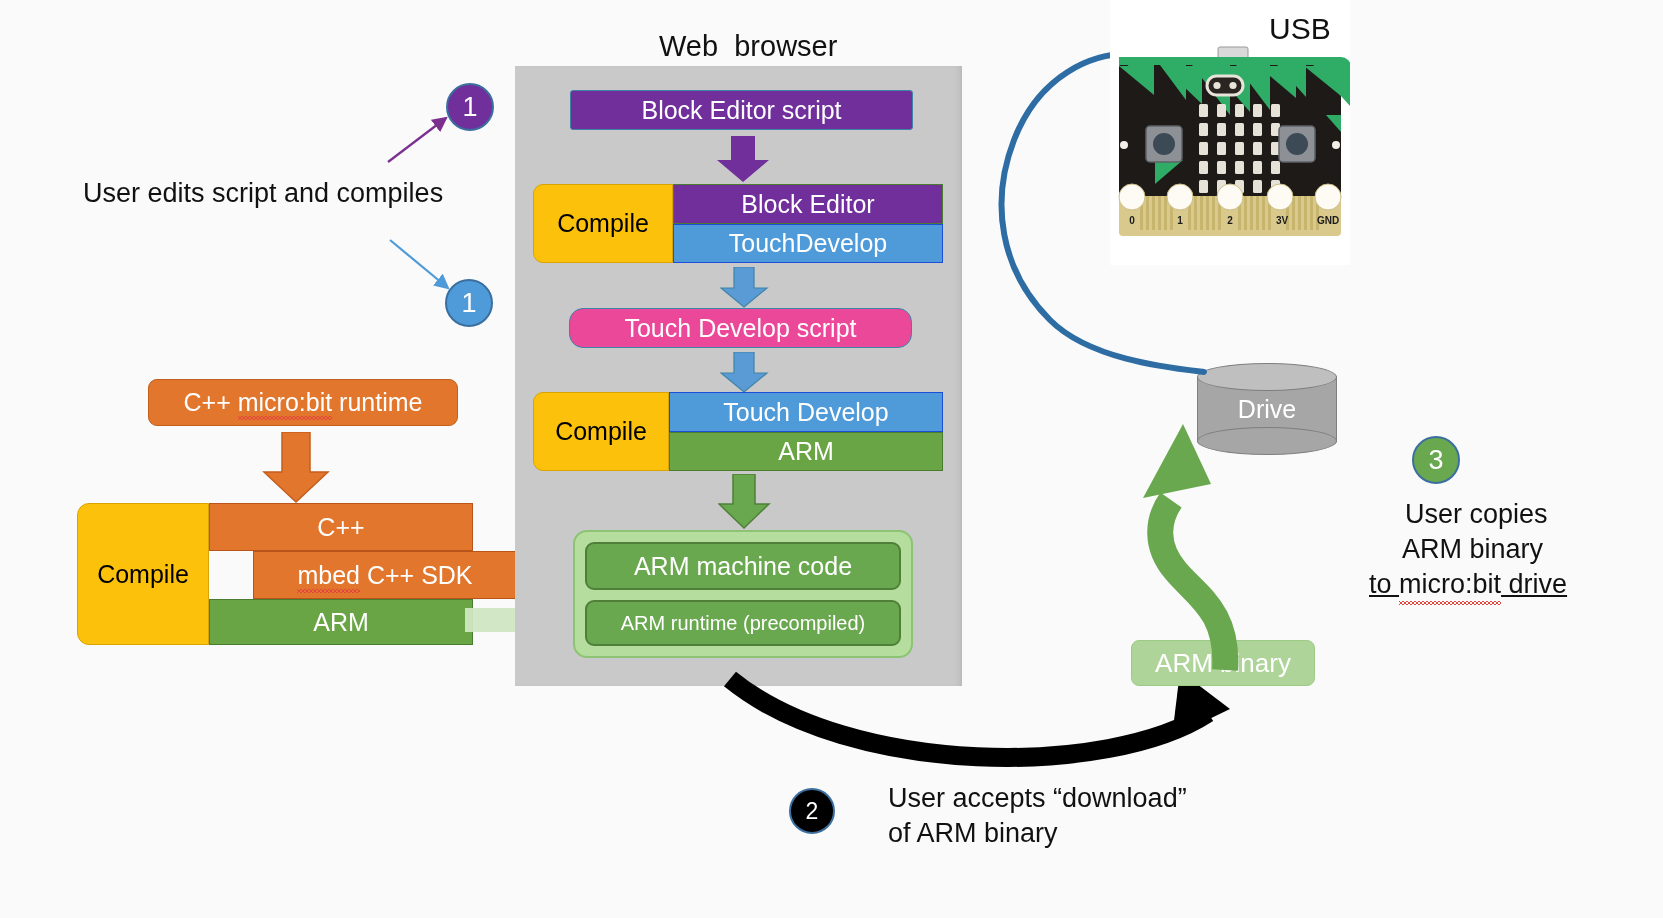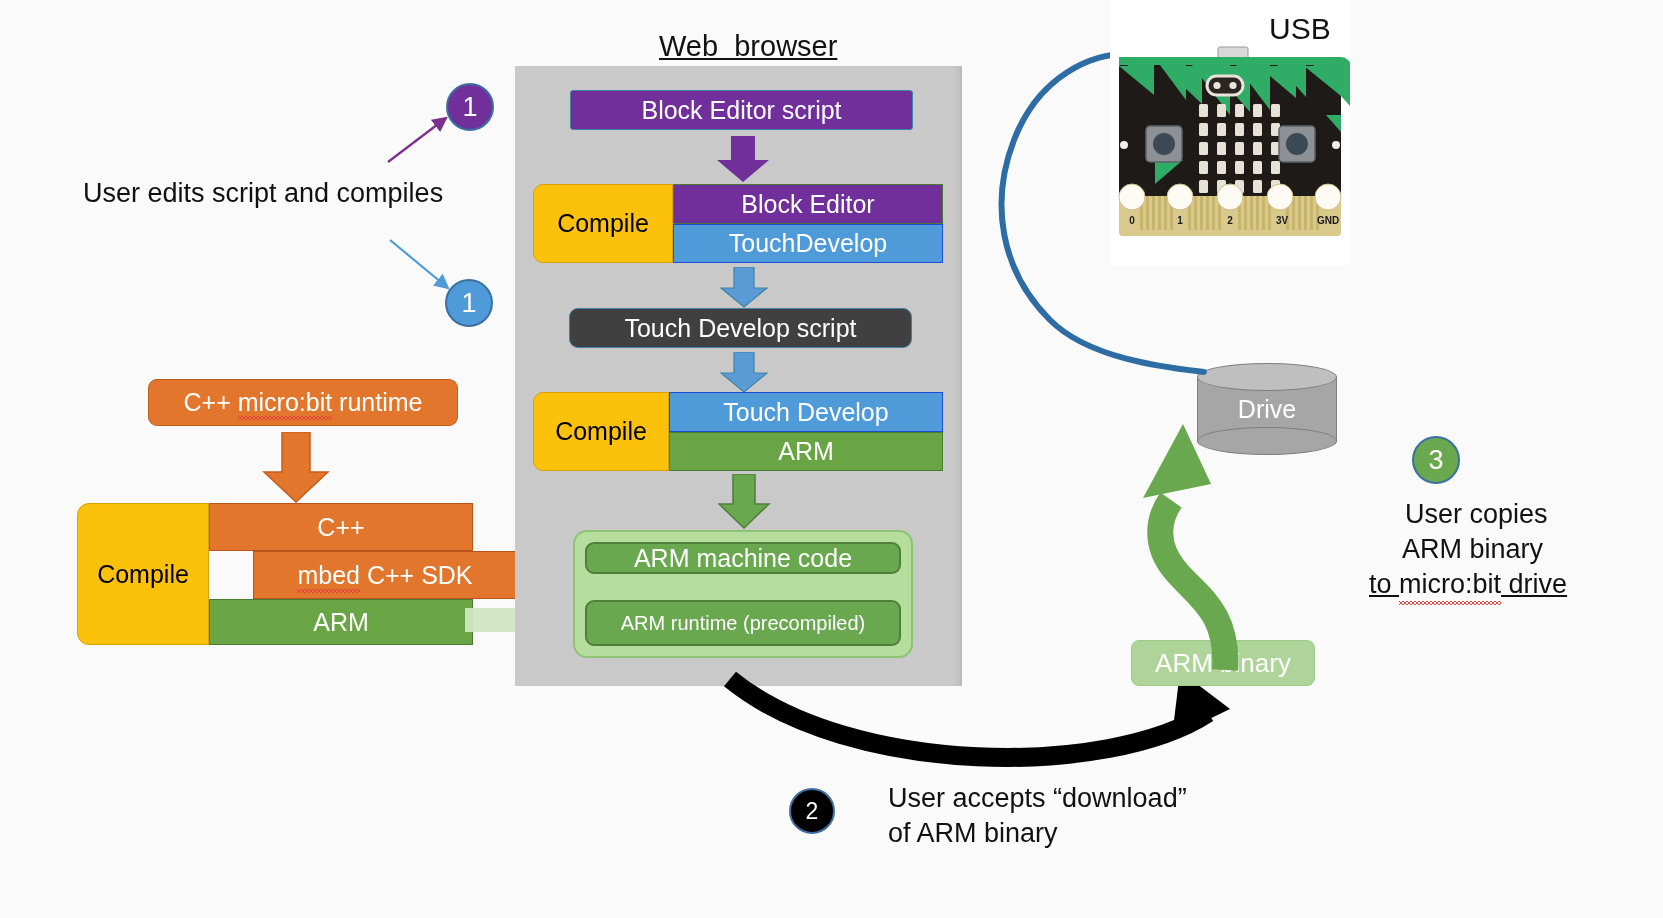--- a/index.html
+++ b/index.html
@@ -54,21 +54,21 @@
   .box {
     box-sizing: border-box;
     display: flex;
     align-items: center;
     justify-content: center;
     color: #ffffff;
     font-size: 25px;
     white-space: pre;
   }
   .box-purple  { background: #702f9a; border: 1.5px solid #3f84a8; border-radius: 3px; }
-  .box-blue    { background: #404040; border: 1.5px solid #3f84a8; border-radius: 9px; }
+  .box-blue    { background: #ec4899; border: 1.5px solid #3f84a8; border-radius: 14px; }
 
   .stack-purple { background: #702f9a; border: 1px solid #4a7c2f; }
   .stack-blue   { background: #4f9bd9; border: 1px solid #1d4ed8; }
   .stack-green  { background: #69a544; border: 1px solid #4a7c2f; }
   .stack-orange { background: #e1762c; border: 1px solid #b9551a; }
 
   .compile-tab {
     background: #fcc10a;
     border: 1px solid #d9a300;
     border-radius: 12px 0 0 12px;
@@ -237,21 +237,21 @@
     <span><span class="squiggle">mbed</span><span> C++ SDK</span></span>
   </div>
   <div class="abs box stack-green" style="left:209px; top:599px; width:264px; height:46px;">
     <span>ARM</span>
   </div>
 
   <svg class="abs" style="left:465px; top:598px; width:115px; height:48px;">
     <path d="M0,10 L78,10 L78,0 L112,22 L78,44 L78,34 L0,34 Z" fill="#cfe6c2" opacity="0.95"></path>
   </svg>
 
-  <div class="abs title-text" style="left:659px; top:30px;text-decoration:underline;">Web  browser</div>
+  <div class="abs title-text" style="left:659px; top:30px;">Web  browser</div>
 
   <div class="abs" id="browser-panel" style="left:515px; top:66px; width:447px; height:620px;"></div>
 
   <div class="abs box box-purple" style="left:570px; top:90px; width:343px; height:40px;">
     <span>Block Editor script</span>
   </div>
 
   <svg class="abs" style="left:715px; top:136px; width:56px; height:48px;">
     <path d="M16,0 L40,0 L40,24 L54,24 L28,46 L2,24 L16,24 Z" fill="#702f9a"></path>
   </svg>
@@ -286,21 +286,21 @@
   </div>
   <div class="abs box stack-green" style="left:669px; top:432px; width:274px; height:39px;">
     <span>ARM</span>
   </div>
 
   <svg class="abs" style="left:718px; top:474px; width:54px; height:56px;">
     <path d="M15,0 L37,0 L37,30 L51,30 L26,54 L1,30 L15,30 Z" fill="#6aa84f" stroke="#4f7f39" stroke-width="1.5"></path>
   </svg>
 
   <div class="abs group-green-outer" style="left:573px; top:530px; width:340px; height:128px;"></div>
-  <div class="abs inner-green" style="left:585px; top:542px; width:316px; height:32px; font-size:25px;">
+  <div class="abs inner-green" style="left:585px; top:542px; width:316px; height:48px; font-size:25px;">
     <span>ARM machine code</span>
   </div>
   <div class="abs inner-green" style="left:585px; top:600px; width:316px; height:46px; font-size:20px;">
     <span>ARM runtime (precompiled)</span>
   </div>
 
   <svg class="abs" style="left:710px; top:665px; width:540px; height:110px; overflow:visible;">
     <path d="M20,14 C140,112 400,112 498,48" fill="none" stroke="#000000" stroke-width="19" stroke-linecap="butt"></path>
     <path d="M470,6 L520,44 L462,72 Z" fill="#000000"></path>
   </svg>

